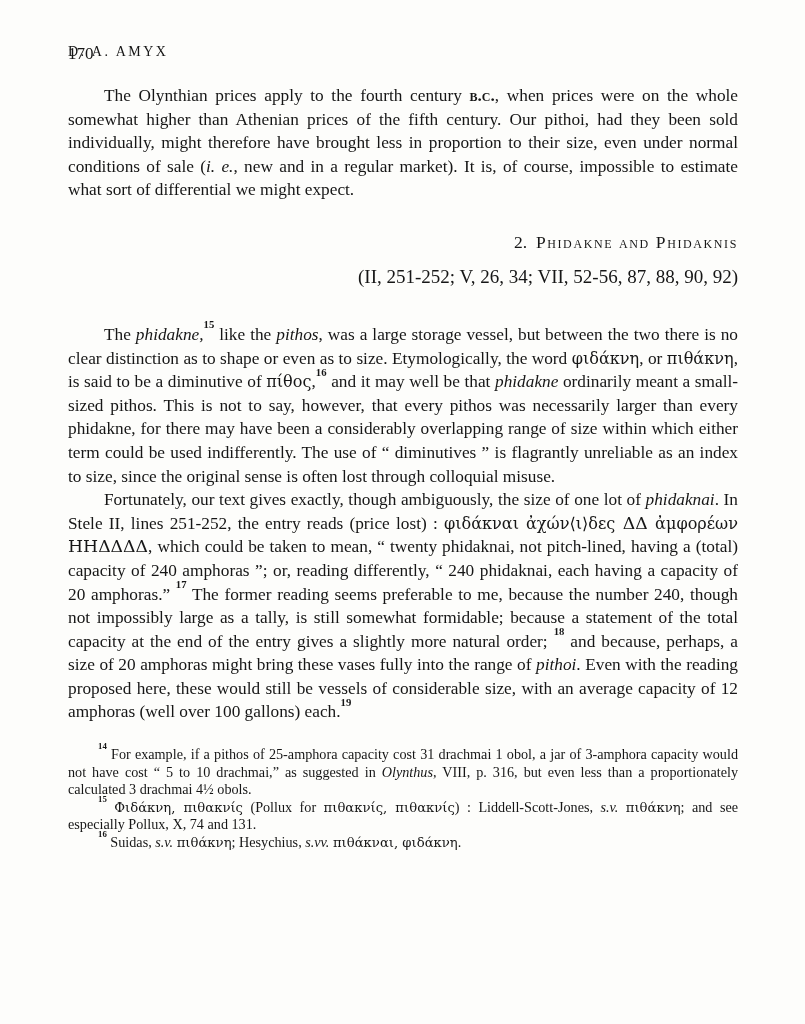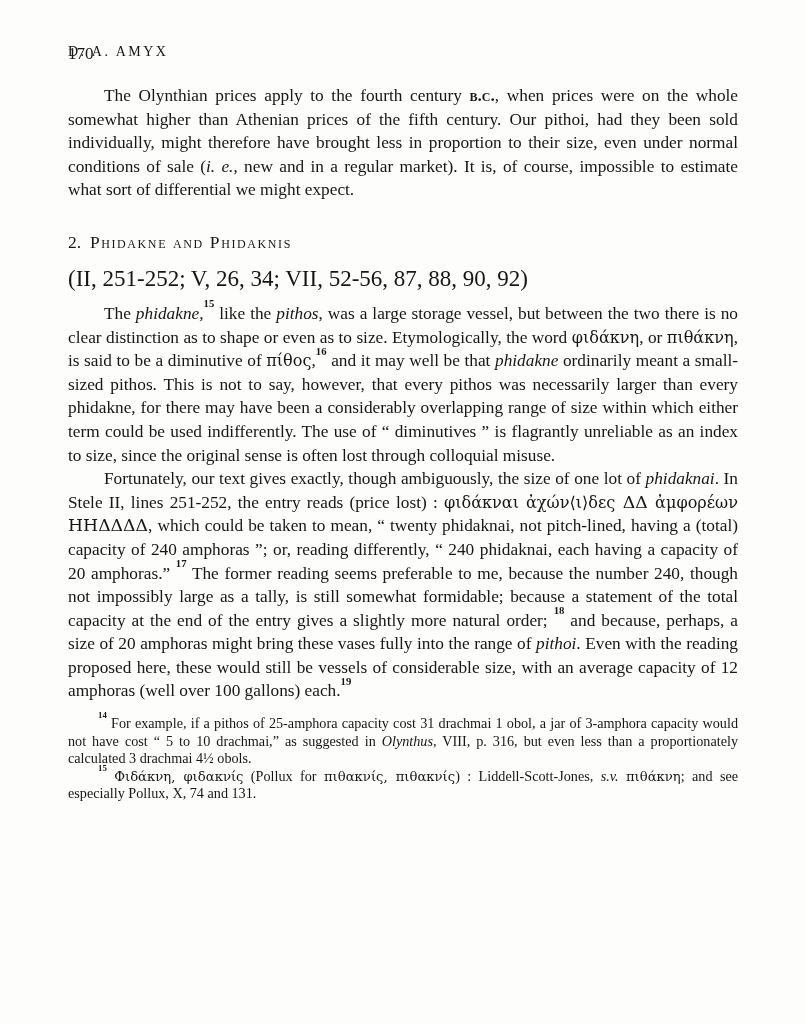--- a/index.html
+++ b/index.html
@@ -35,32 +35,32 @@
     font-size: 14px;
     letter-spacing: 2.5px;
   }
   p.body {
     margin: 0;
     font-size: 17.3px;
     line-height: 23.6px;
     text-align: justify;
   }
   p.indent { text-indent: 36px; }
-  .section-block { margin-top: 30px; margin-bottom: 10px; text-align: left; }
+  .section-block { margin-top: 30px; margin-bottom: 35px; text-align: right; }
   .section-heading { font-size: 17.5px; }
   .section-title {
     font-variant: small-caps;
     letter-spacing: 1.6px;
   }
   .section-refs {
     margin-top: 13px;
-    font-size: 23px;
+    font-size: 19px;
   }
   .footnotes {
-    margin-top: 12px;
+    margin-top: 22px;
   }
   p.fn {
     margin: 0;
     font-size: 14.2px;
     line-height: 17.6px;
     text-align: justify;
     text-indent: 30px;
   }
   sup.note {
     font-size: 0.62em;
@@ -98,17 +98,18 @@
         <span>2.</span>&nbsp;&nbsp;<span class="section-title">Phidakne and Phidaknis</span>
       </div>
       <div class="section-refs">(II, 251-252; V, 26, 34; VII, 52-56, 87, 88, 90, 92)</div>
     </div>
 
     <p class="body indent"><span>The </span><i>phidakne,</i><sup class="note">15</sup><span> like the </span><i>pithos</i><span>, was a large storage vessel, but between the two there is no clear distinction as to shape or even as to size.  Etymologically, the word </span><span class="greek">φιδάκνη</span><span>, or </span><span class="greek">πιθάκνη</span><span>, is said to be a diminutive of </span><span class="greek">πίθος</span><span>,</span><sup class="note">16</sup><span> and it may well be that </span><i>phidakne</i><span> ordinarily meant a small-sized pithos.  This is not to say, however, that every pithos was necessarily larger than every phidakne, for there may have been a considerably overlapping range of size within which either term could be used indifferently.  The use of “ diminutives ” is flagrantly unreliable as an index to size, since the original sense is often lost through colloquial misuse.</span></p>
     <p class="body indent"><span>Fortunately, our text gives exactly, though ambiguously, the size of one lot of </span><i>phidaknai</i><span>.  In Stele II, lines 251-252, the entry reads (price lost) : </span><span class="greek">φιδάκναι ἀχών⟨ι⟩δες</span><span class="caps-num"> ΔΔ </span><span class="greek">ἀμφορέων</span><span class="caps-num"> ΗΗΔΔΔΔ</span><span>, which could be taken to mean, “ twenty phidaknai, not pitch-lined, having a (total) capacity of 240 amphoras ”; or, reading differently, “ 240 phidaknai, each having a capacity of 20 amphoras.” </span><sup class="note">17</sup><span>  The former reading seems preferable to me, because the number 240, though not impossibly large as a tally, is still somewhat formidable; because a statement of the total capacity at the end of the entry gives a slightly more natural order; </span><sup class="note">18</sup><span> and because, perhaps, a size of 20 amphoras might bring these vases fully into the range of </span><i>pithoi</i><span>.  Even with the reading proposed here, these would still be vessels of considerable size, with an average capacity of 12 amphoras (well over 100 gallons) each.</span><sup class="note">19</sup></p>
 
     <div class="footnotes">
       <p class="fn"><sup class="note">14</sup><span> For example, if a pithos of 25-amphora capacity cost 31 drachmai 1 obol, a jar of 3-amphora capacity would not have cost “ 5 to 10 drachmai,” as suggested in </span><i>Olynthus</i><span>, VIII, p. 316, but even less than a proportionately calculated 3 drachmai 4½ obols.</span></p>
-      <p class="fn"><sup class="note">15</sup><span> </span><span class="greek">Φιδάκνη, φιδακνίς</span><span> (Pollux for </span><span class="greek">πιθακνίς, πιθακνίς</span><span>) : Liddell-Scott-Jones, </span><i>s.v.</i><span> </span><span class="greek">πιθάκνη</span><span>; and see especially Pollux, X, 74 and 131.</span></p>
+      <p class="fn"><sup class="note">15</sup><span> </span><span class="greek">Φιδάκνη, πιθακνίς</span><span> (Pollux for </span><span class="greek">πιθακνίς, πιθακνίς</span><span>) : Liddell-Scott-Jones, </span><i>s.v.</i><span> </span><span class="greek">πιθάκνη</span><span>; and see especially Pollux, X, 74 and 131.</span></p>
+      <p class="fn"><sup class="note">16</sup><span> Suidas, </span><i>s.v.</i><span> </span><span class="greek">πιθάκνη</span><span>; Hesychius, </span><i>s.vv.</i><span> </span><span class="greek">πιθάκναι, φιδάκνη</span><span>.</span></p>
     </div>
 
   </div>
 </div>
 
 </body></html>

